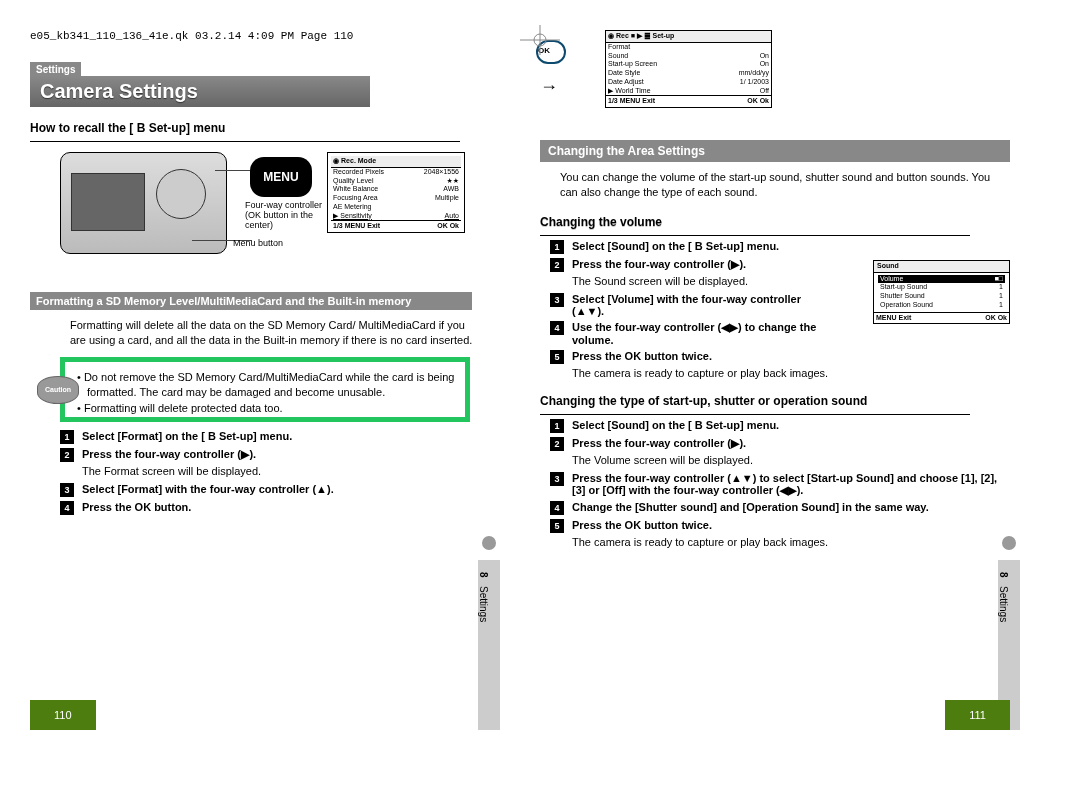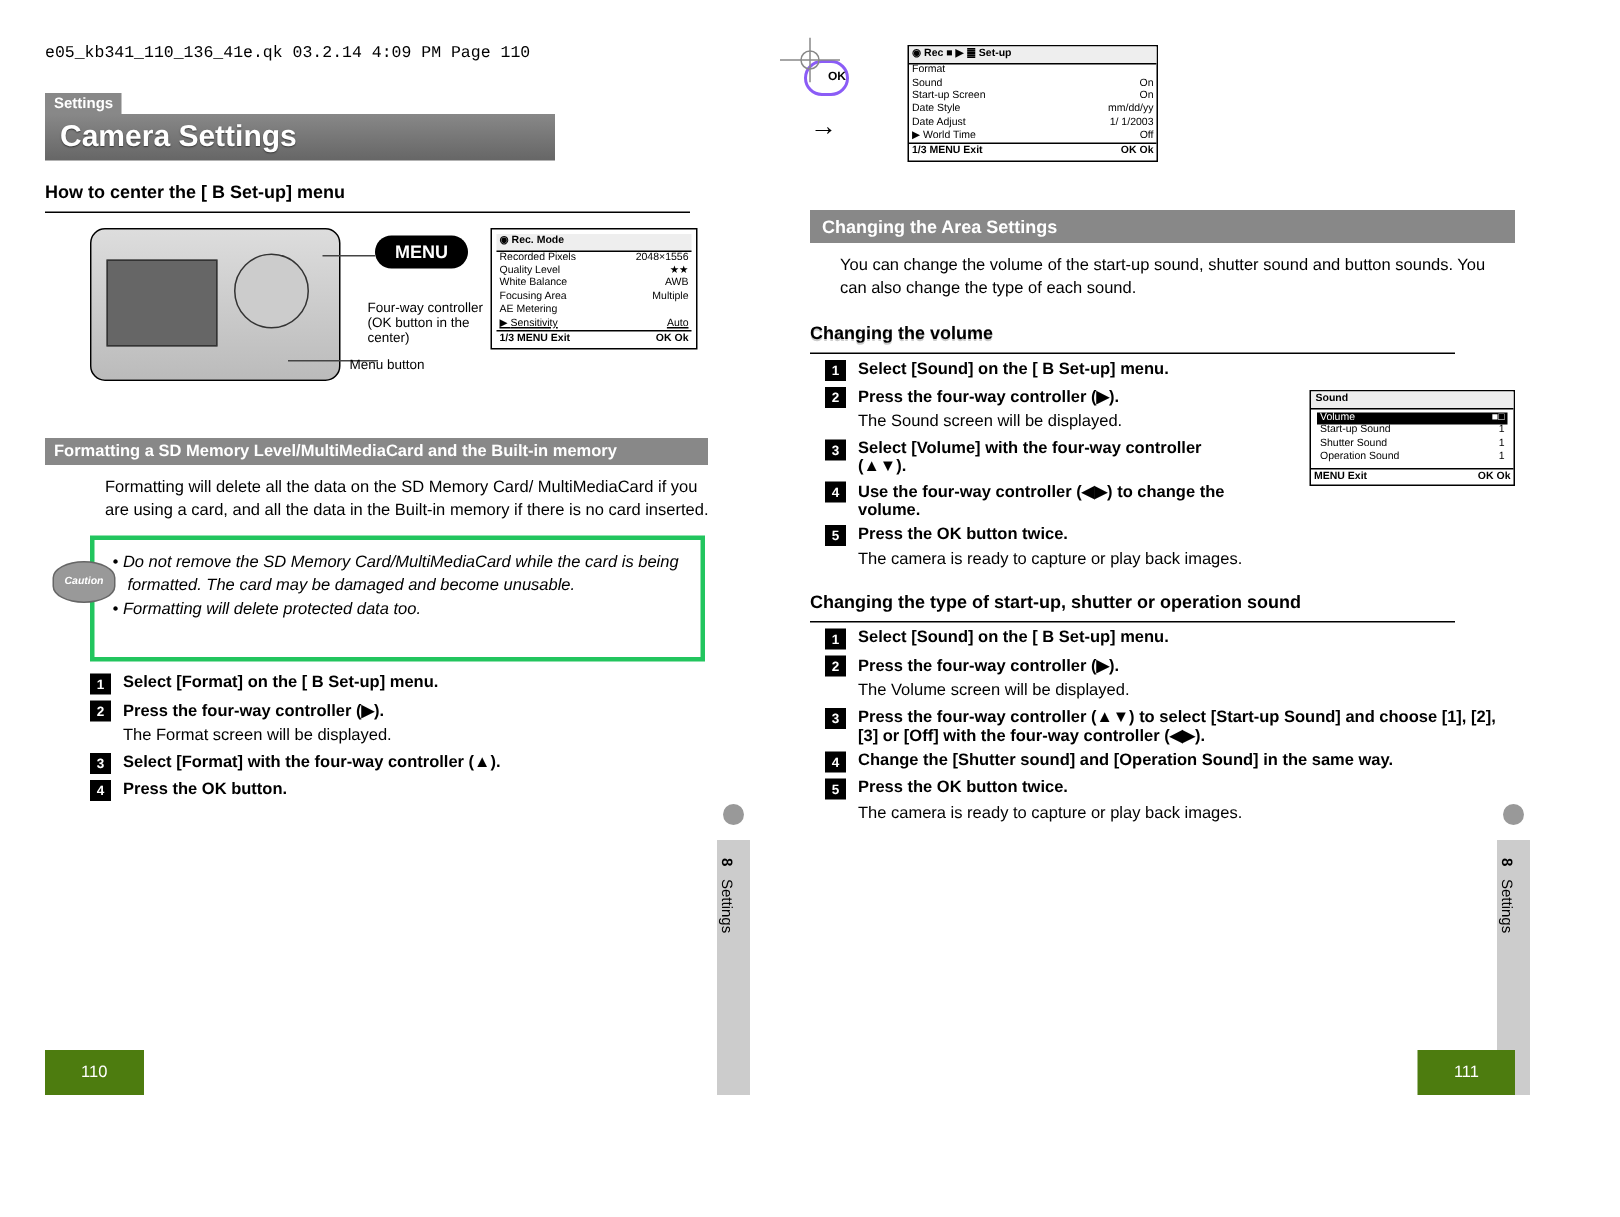--- a/index.html
+++ b/index.html
@@ -105,26 +105,25 @@
     margin-right: 8px;
     flex-shrink: 0;
   }
   .step-txt { flex: 1; }
   .step-after {
     font-size: 11px;
     margin-left: 52px;
     line-height: 1.4;
   }
   .caution-box {
-    border: 3px solid #22c55e;
+    border: 5px solid #22c55e;
     margin: 8px 30px 8px 30px;
-    padding: 8px 10px 24px 10px;
-    font-size: 11px;
-    position: relative;
-    font-style: italic;
+    padding: 8px 10px 1px 10px;
+    font-size: 11px;
+    position: relative;
   }
   .caution-badge {
     position: absolute;
     left: -28px; top: 14px;
     width: 40px; height: 26px;
     background: #999;
     color: #fff;
     font-size: 7px;
     font-weight: bold;
     display:flex; align-items:center; justify-content:center;
@@ -160,21 +159,21 @@
     position: absolute;
     left: 95px; top: 16px;
     width: 48px; height: 48px;
     border: 1px solid #333;
     border-radius: 50%;
     background: #ccc;
   }
   .menu-pill {
     position: absolute;
     left: 190px; top: 5px;
-    width: 62px; height: 22px;
+    width: 62px; height: 40px;
     background: #000;
     color: #fff;
     border-radius: 14px;
     font-weight: bold;
     font-size: 12px;
     display: flex; align-items:center; justify-content:center;
   }
   .menu-line {
     position: absolute;
     left: 155px; top: 18px;
@@ -269,25 +268,25 @@
   .page-num-bar.right { right: 0; margin-left: 24px; }
   .hr-thin {
     border: none;
     border-top: 1px solid #000;
     margin: 2px 0 4px 0;
     width: 430px;
   }
   .ok-circle {
     display: inline-block;
     width: 26px; height: 20px;
-    border: 2px solid #8b5cf6;
+    border: 2px solid #0c4a6e;
     border-radius: 12px;
     font-size: 8px;
     line-height: 18px;
-    text-align: right;
+    text-align: left;
     font-weight: bold;
     position: relative;
   }
   .ok-fig {
     position: relative;
     height: 100px;
     margin-bottom: 4px;
   }
   .ok-fig .arrow {
     position: absolute;
@@ -304,21 +303,21 @@
 <body>
 
 <div class="page-wrap">
 
   <div class="page-left">
     <div class="header-line">e05_kb341_110_136_41e.qk  03.2.14  4:09 PM  Page 110</div>
 
     <div class="section-small">Settings</div>
     <div class="title-bar angled-corner">Camera Settings</div>
 
-    <div class="subhead">How to center the [ B Set-up] menu</div>
+    <div class="subhead">How to recall the [ B Set-up] menu</div>
     <hr class="hr-thin">
 
     <div class="camera-fig">
       <div class="camera-body">
         <div class="camera-screen"></div>
         <div class="camera-circle"></div>
       </div>
       <div class="menu-line"></div>
       <div class="menu-pill">MENU</div>
       <div class="menu-leader"></div>

